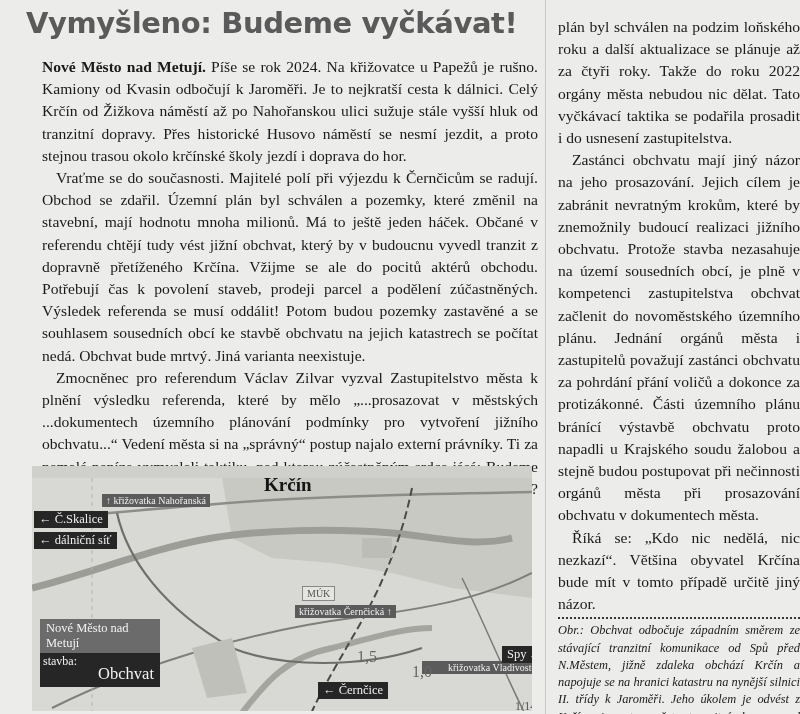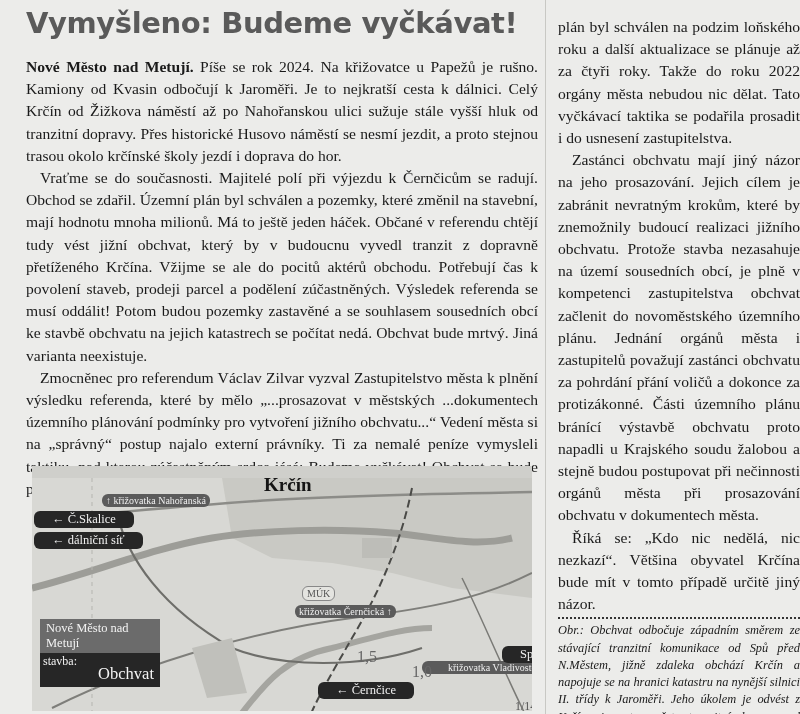--- a/index.html
+++ b/index.html
@@ -28,41 +28,40 @@
   }
   .body-text {
     font-size: 15.6px;
     line-height: 22.2px;
     text-align: justify;
     margin: 0;
   }
   .body-text p { margin: 0; text-indent: 0; }
   .body-text p.indent { text-indent: 14px; }
   .dateline { font-weight: bold; }
-  .left-text { margin-top: 16px; }
+  .left-text { margin-top: 16px; margin-left: 16px; }
 
   
   .map {
     position: absolute; left: 20px; top: 466px; width: 500px; height: 245px;
     background: #d6d6d2;
     overflow: hidden;
     border-top: 12px solid #cfcfcb;
     box-sizing: border-box;
   }
   .map svg { position: absolute; left: 0; top: 0; }
   .map-label {
     position: absolute;
     background: #5b5b5b;
     color: #f0f0f0;
     font-size: 10px;
     padding: 1px 4px;
     white-space: nowrap;
-    border-radius: 6px;
   }
-  .map-label.dark { background: #262626; font-size: 12.5px; padding: 1px 18px; }
+  .map-label.dark { background: #262626; font-size: 12.5px; padding: 1px 5px; }
   .map-title {
     position: absolute; left: 232px; top: -4px;
     font-size: 19px; font-weight: bold; color: #151515;
   }
   .stavba-box {
     position: absolute; left: 8px; top: 141px; width: 120px;
   }
   .stavba-top {
     background: #6b6b6b; color: #f3f3f3; font-size: 12.5px; padding: 2px 6px;
   }

